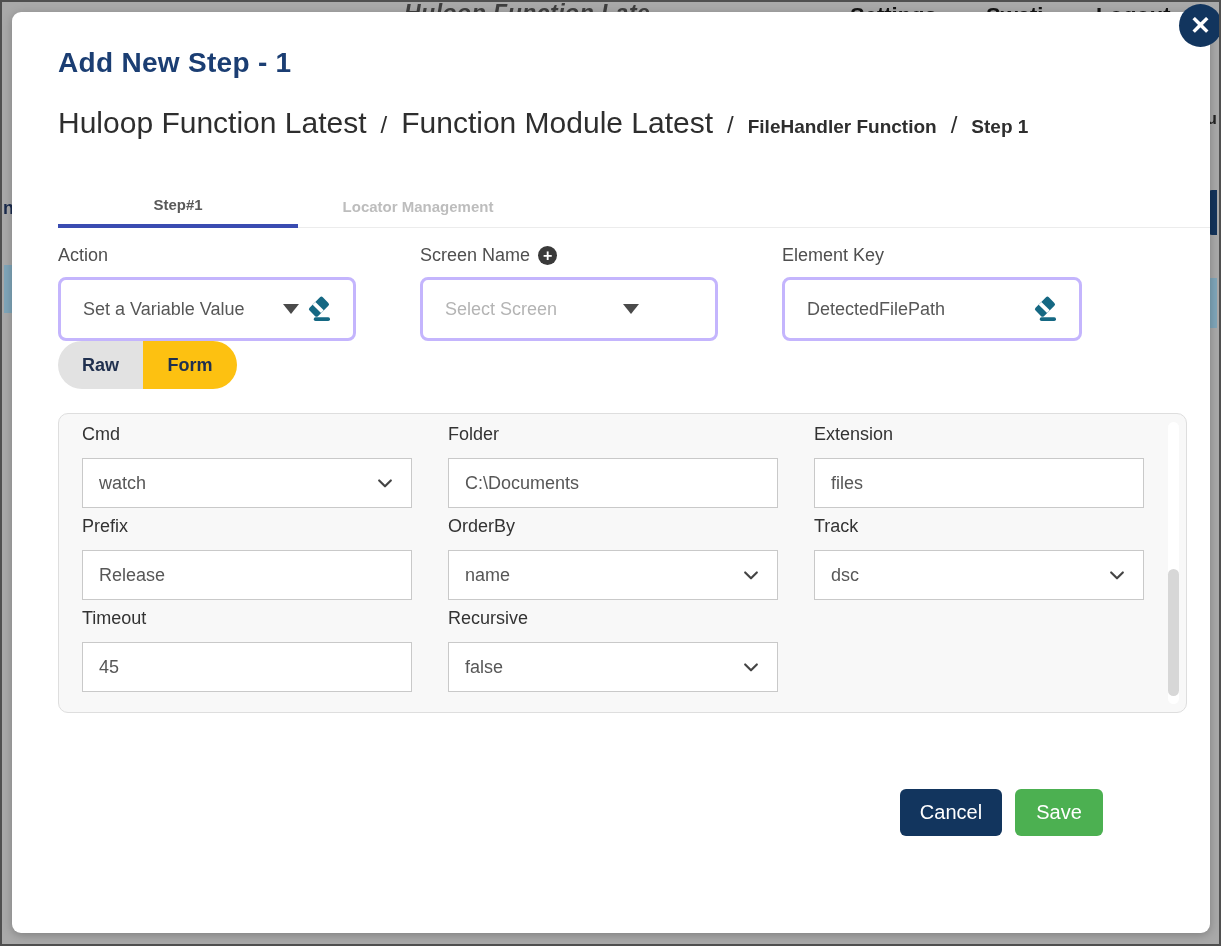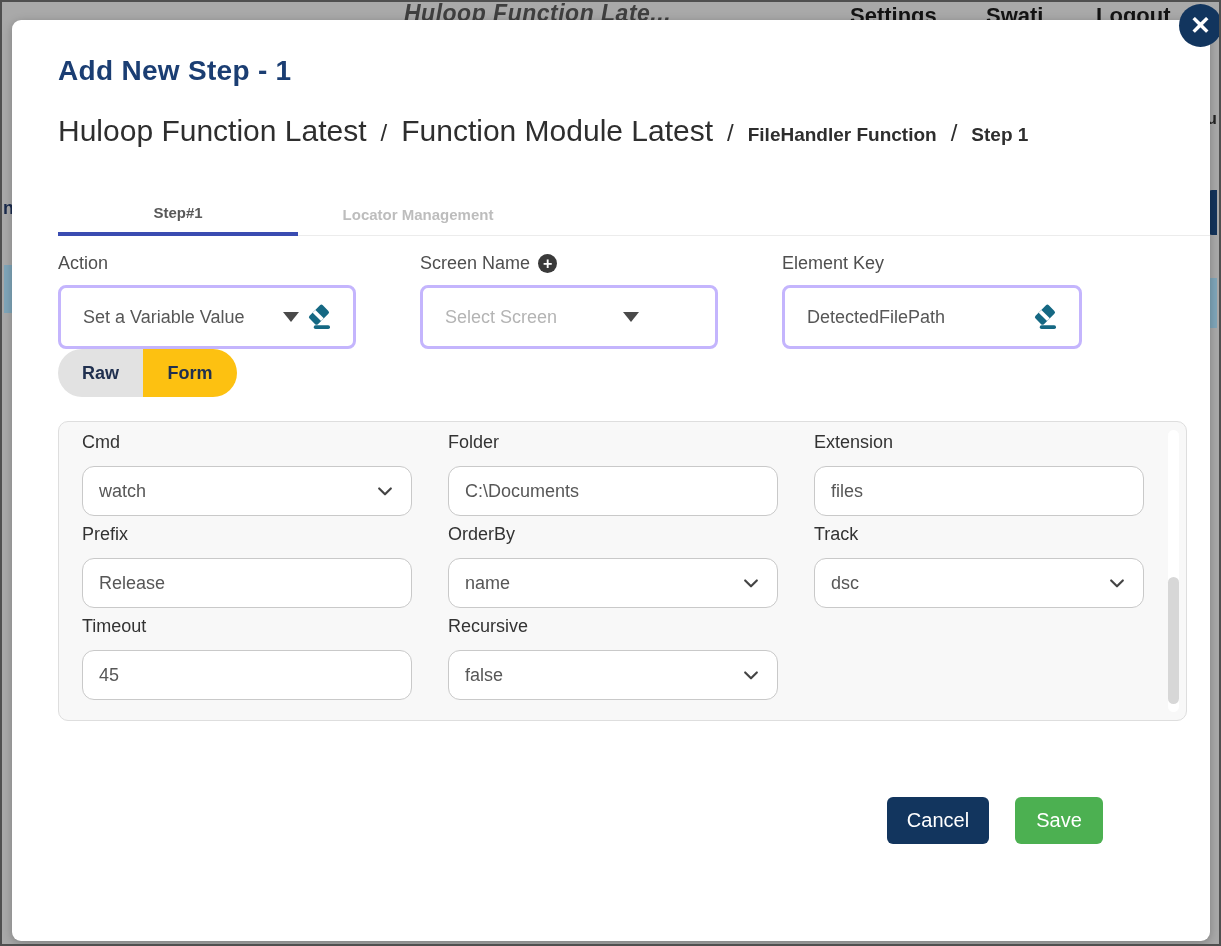--- a/index.html
+++ b/index.html
@@ -22,21 +22,21 @@
   .bg-nav.user     { left:984px; }
   .bg-nav.logout   { left:1094px; }
   .frag { position:absolute; z-index:1; }
   .frag-n  { left:1px;  top:196px; font-size:18px; font-weight:bold; color:#1a2b4d; }
   .frag-ou { right:2px; top:107px; font-size:17px; font-weight:bold; color:#242424; }
   .frag-blue-l { left:2px;  top:263px; width:10px; height:48px; background:#7fa6ba; }
   .frag-blue-r { right:2px; top:276px; width:11px; height:50px; background:#7fa6ba; }
   .frag-navy-r { right:2px; top:188px; width:11px; height:45px; background:#13335b; border-radius:6px 0 0 6px; }
   
   .modal {
-    position:absolute; left:10px; top:18px; width:1198px; height:921px;
+    position:absolute; left:10px; top:10px; width:1198px; height:921px;
     background:#fff; border-radius:9px; z-index:2;
     box-shadow:0 2px 10px rgba(0,0,0,.25);
     padding:35px 0 0 46px;
   }
   .close-btn {
     position:absolute; left:1177px; top:2px; width:43px; height:43px;
     border-radius:50%; background:#12355e; z-index:3;
     display:flex; align-items:center; justify-content:center;
     color:#fff; font-size:25px; font-weight:bold; cursor:pointer;
   }
@@ -87,36 +87,36 @@
   
   .form-panel {
     position:relative;
     margin-top:24px; width:1129px; height:300px;
     background:#f8f8f8; border:1px solid #dedede; border-radius:10px;
     padding:10px 0 0 23px;
   }
   .form-grid { display:grid; grid-template-columns:330px 330px 330px; column-gap:36px; row-gap:8px; }
   .cell-label { font-size:18px; color:#333; margin-bottom:13px; }
   .cell-field {
-    height:50px; background:#fff; border:1px solid #c9c9c9; border-radius:12px;
+    height:50px; background:#fff; border:1px solid #c9c9c9; border-radius:0;
     display:flex; align-items:center; padding:0 16px;
     font-size:18px; color:#575757;
   }
   .cell-field .grow { flex:1; }
   .chev { width:20px; height:20px; }
   .scrollbar-track {
     position:absolute; right:7px; top:8px; bottom:8px; width:11px;
     background:#ffffff; border-radius:6px;
   }
   .scrollbar-thumb {
     position:absolute; right:0; top:52%; width:11px; height:45%;
     background:#d7d7d7; border-radius:6px; cursor:grab;
   }
   
-  .footer { margin-top:76px; display:flex; justify-content:flex-end; gap:26px; padding-right:107px; }
+  .footer { margin-top:76px; display:flex; justify-content:flex-end; gap:13px; padding-right:107px; }
   .btn { height:47px; border:none; border-radius:6px; color:#fff; font-size:20px; font-family:inherit; cursor:pointer; }
   .btn.cancel { width:102px; background:#12355e; }
   .btn.save   { width:88px;  background:#4cb051; }
 </style>
 </head>
 <body>
 
 <div class="bg-page-title">Huloop Function Late...</div>
 <div class="bg-nav settings">Settings</div>
 <div class="bg-nav user">Swati</div>

